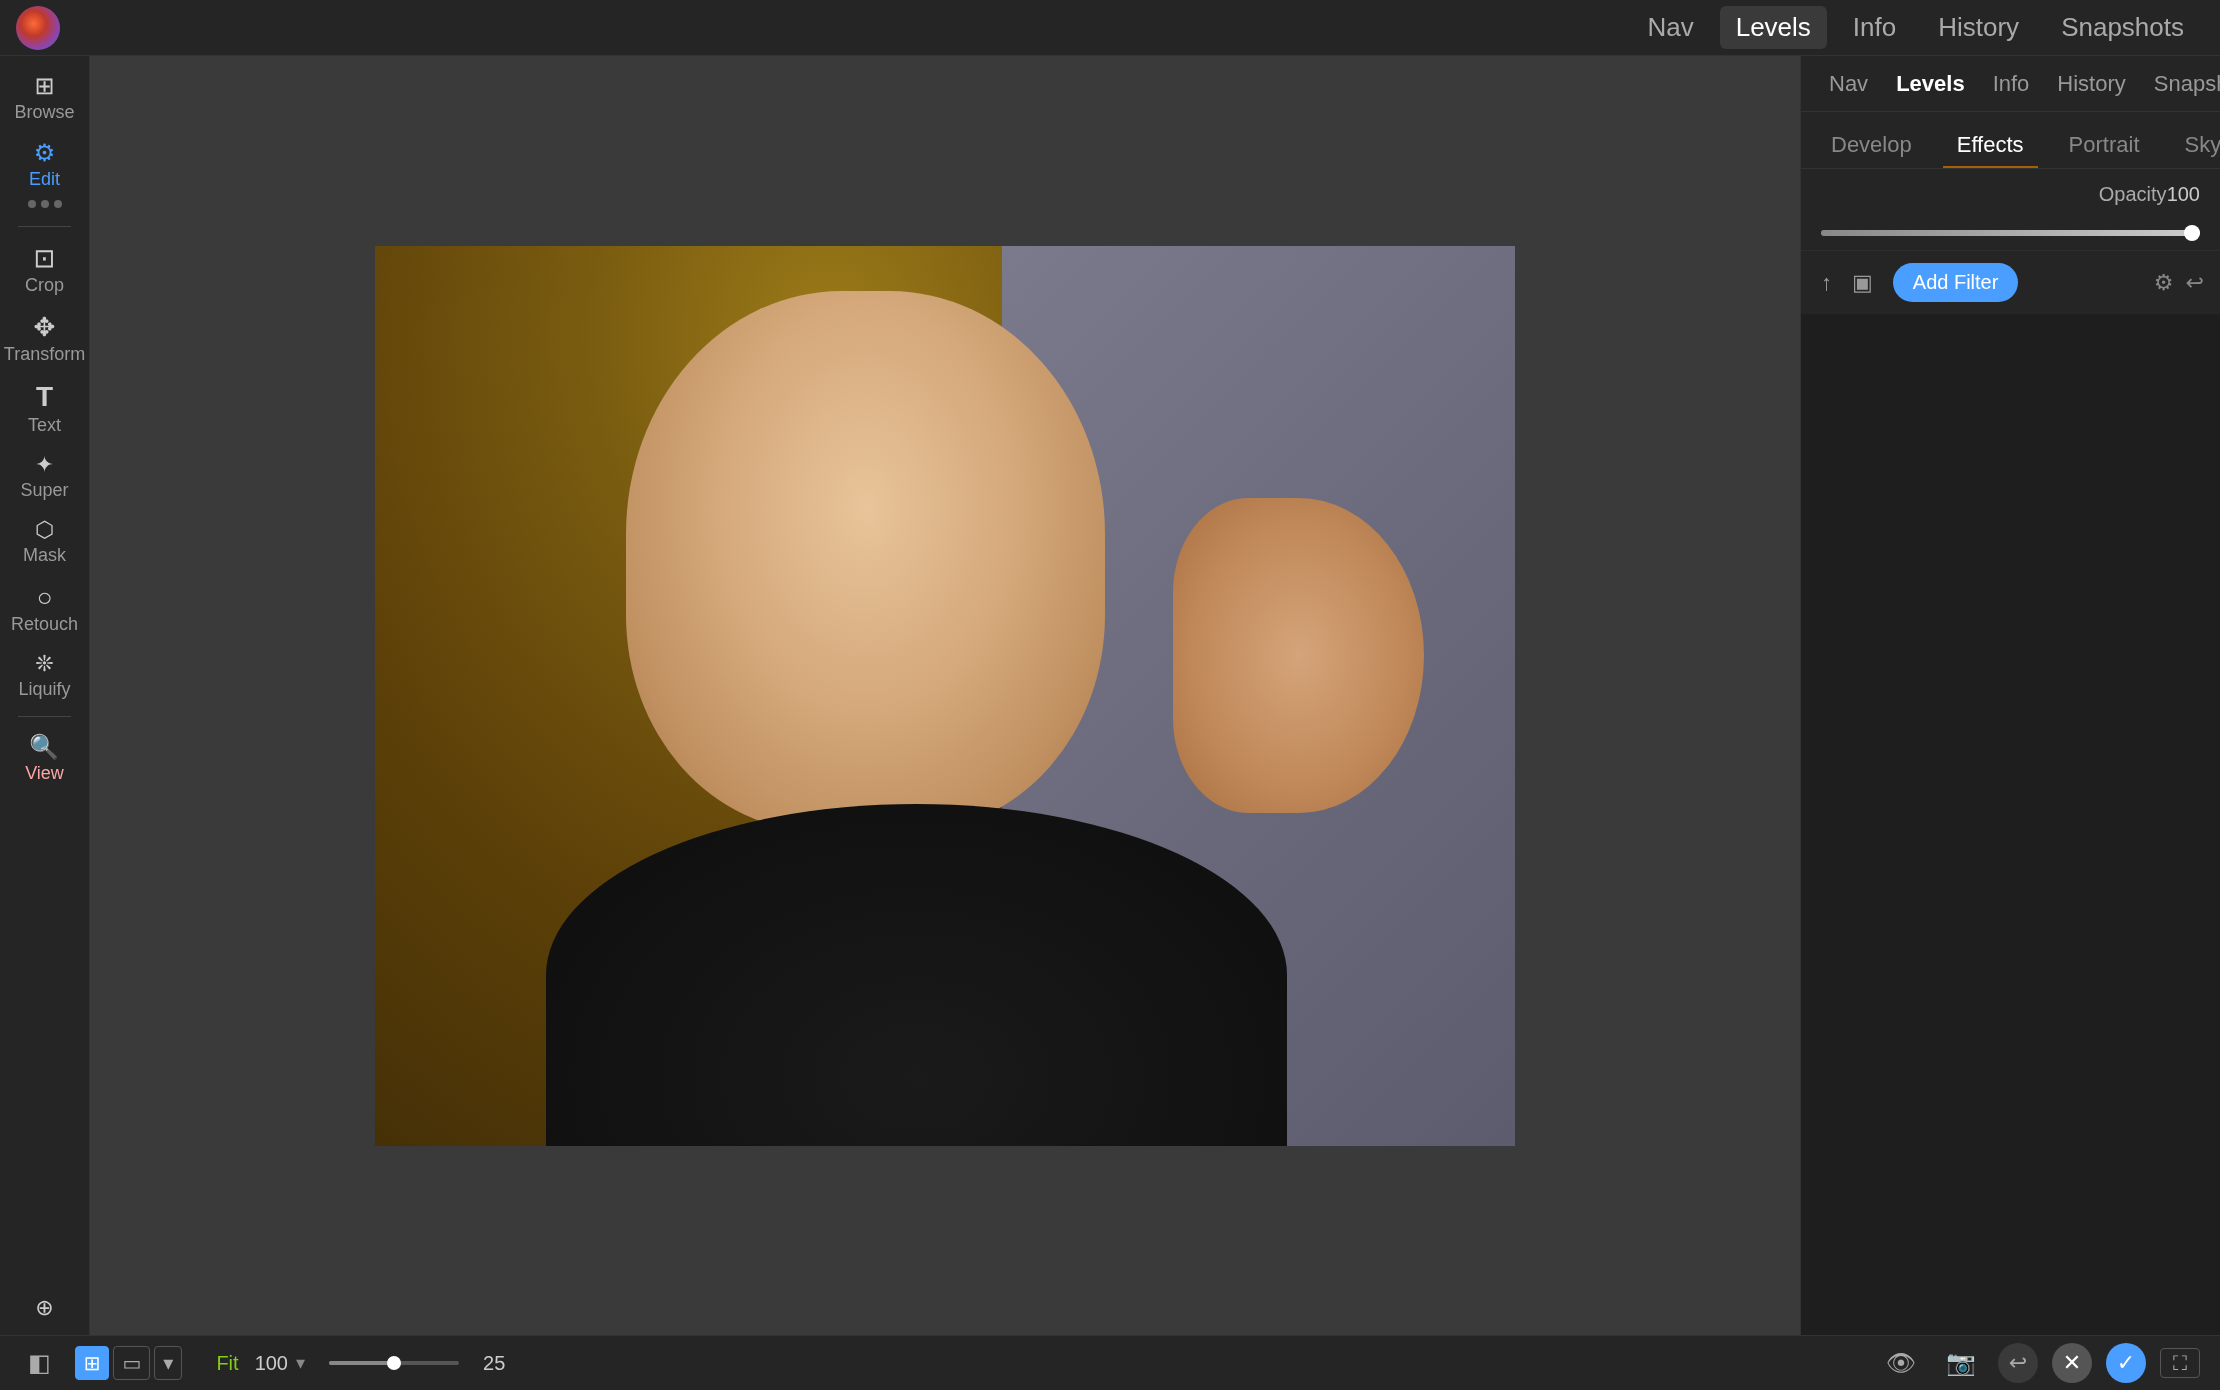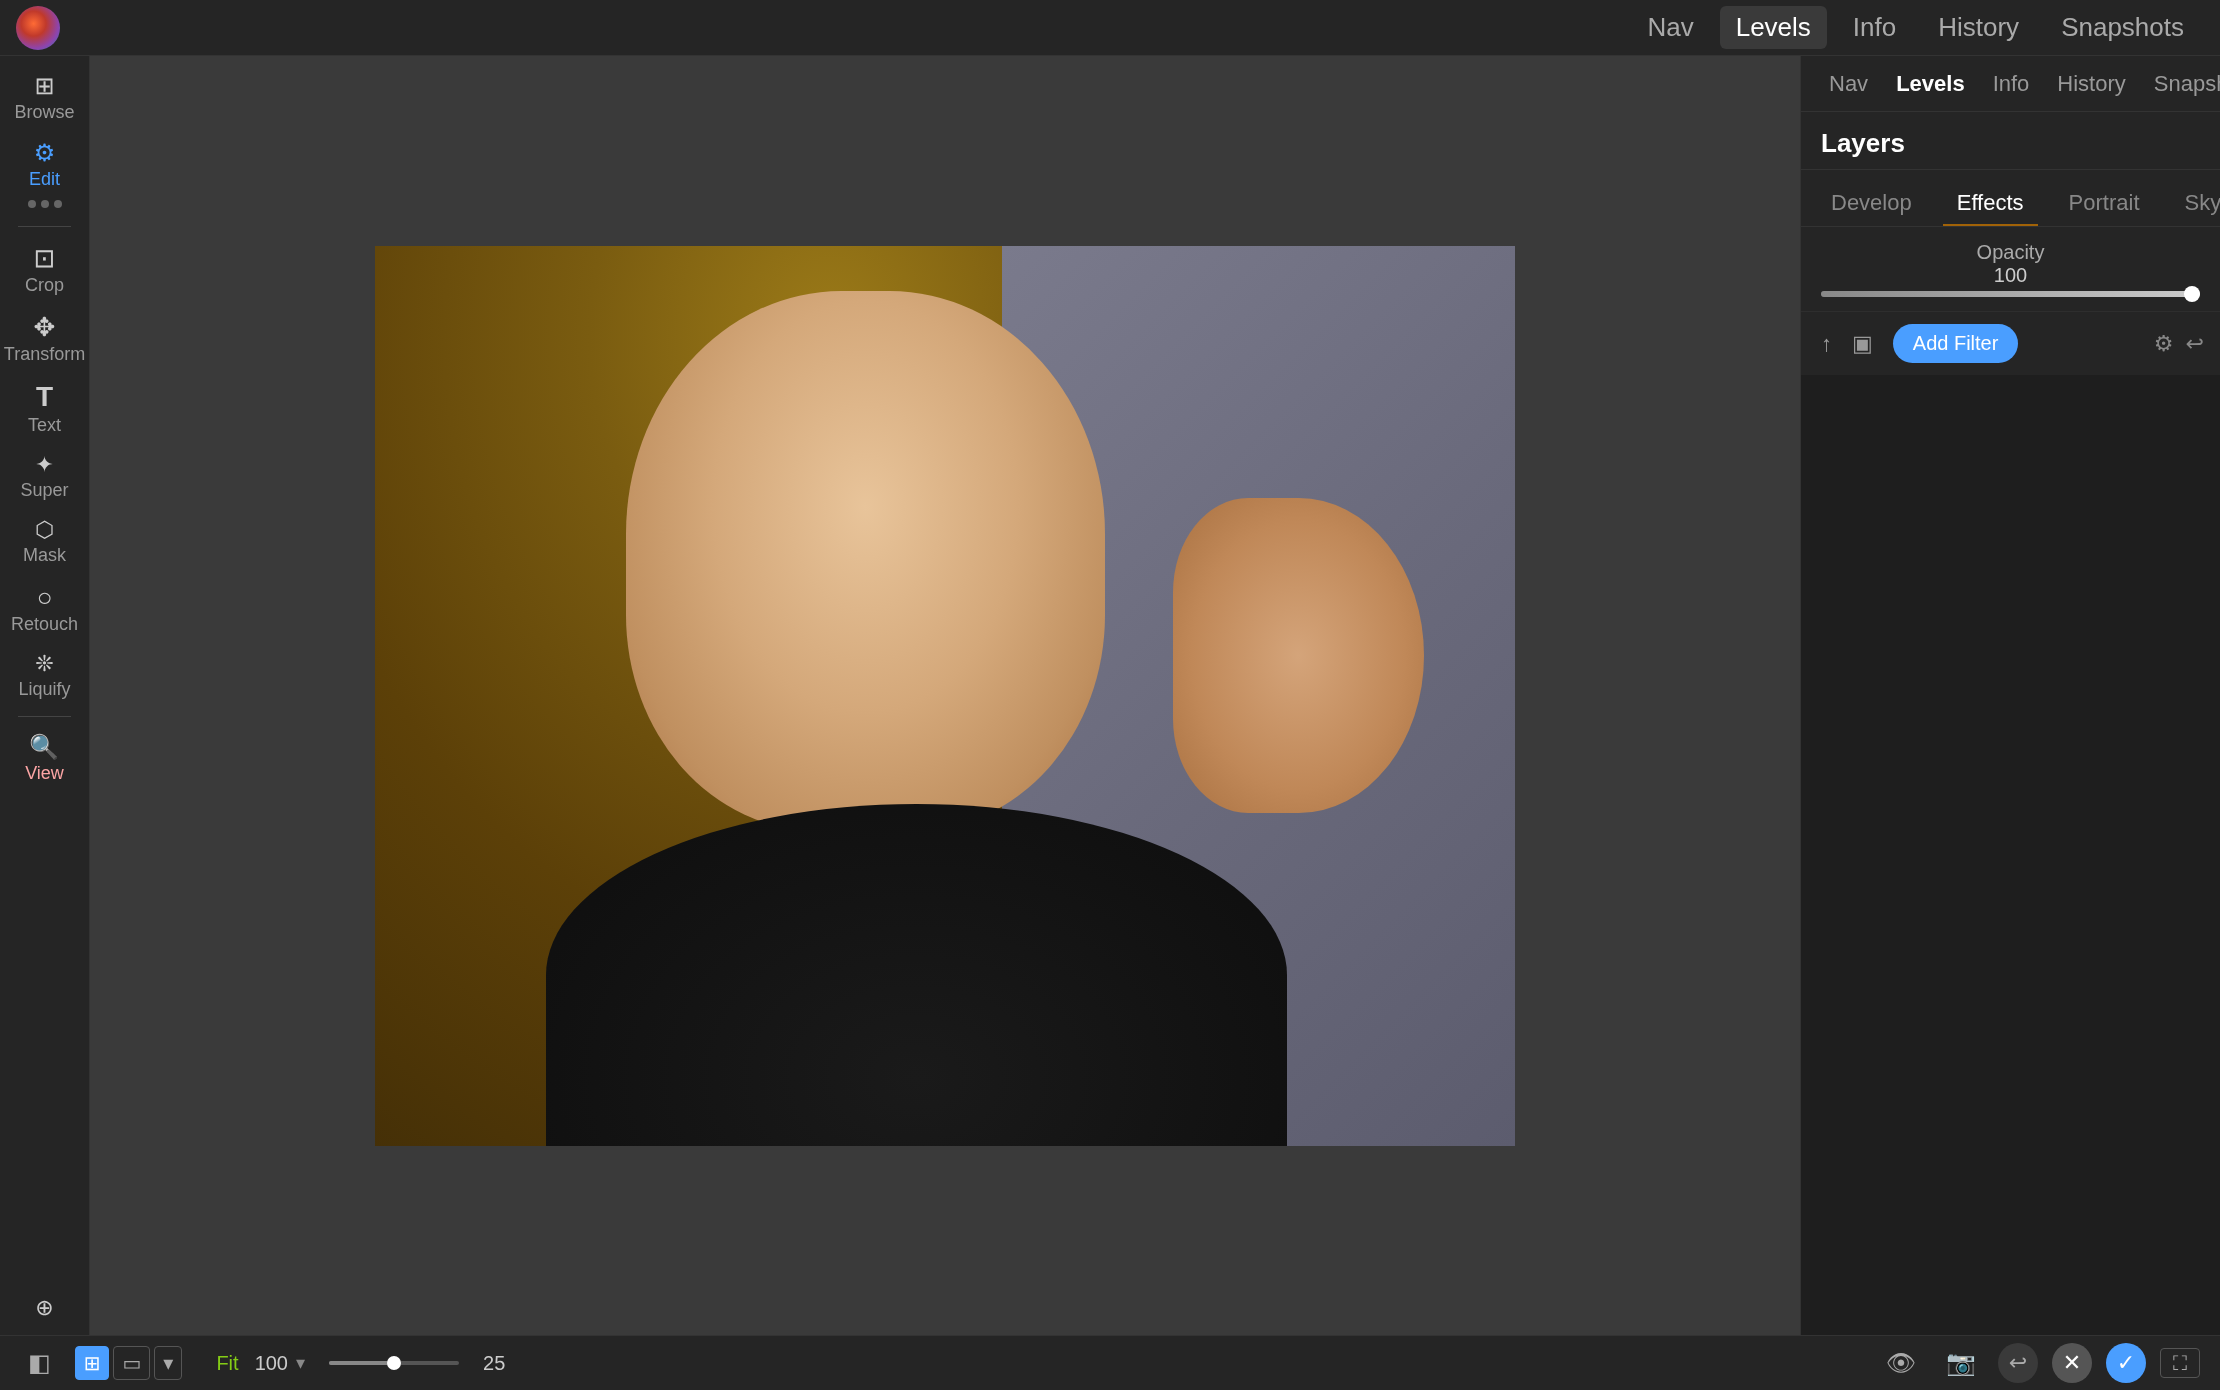--- a/index.html
+++ b/index.html
@@ -351,22 +351,21 @@
 
     #opacity-section {
       padding: 14px 20px;
       border-bottom: 1px solid #2e2e2e;
       flex-shrink: 0;
     }
     .opacity-row {
       display: flex;
       align-items: center;
       justify-content: flex-end;
-      margin-bottom: 4px;
-      flex-direction: column;
+      margin-bottom: 24px;
     }
     .opacity-label {
       color: #aaa;
       font-size: 20px;
     }
     .opacity-value {
       color: #ccc;
       font-size: 20px;
     }
     .opacity-slider-wrap {
@@ -565,23 +564,20 @@
   <div id="right-panel">
 
     <div id="right-top-tabs">
       <button class="right-top-tab">Nav</button>
       <button class="right-top-tab active">Levels</button>
       <button class="right-top-tab">Info</button>
       <button class="right-top-tab">History</button>
       <button class="right-top-tab">Snapshots</button>
     </div>
 
-    <div id="layers-header">
-      <span>Layers</span>
-    </div>
 
     <div id="layer-sub-tabs">
       <button class="layer-tab">Develop</button>
       <button class="layer-tab active">Effects</button>
       <button class="layer-tab">Portrait</button>
       <button class="layer-tab">Sky</button>
       <button class="layer-tab">Local</button>
     </div>
 
     <div id="opacity-section">

